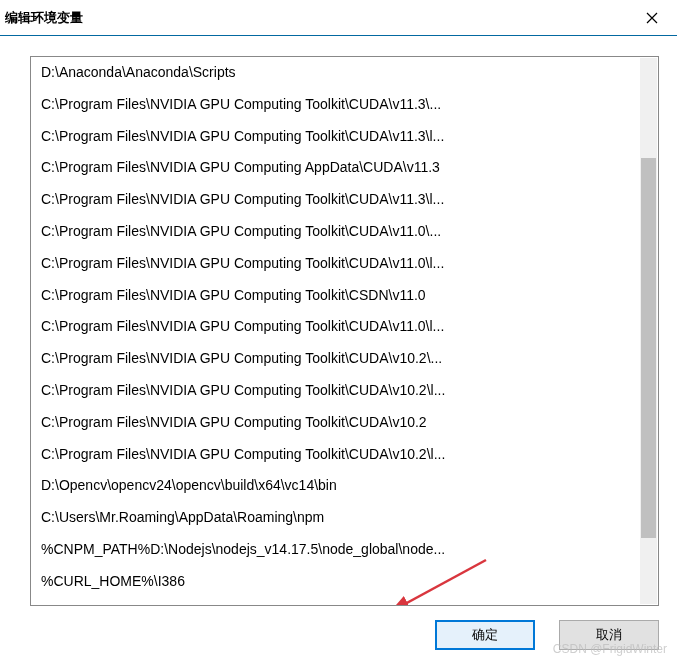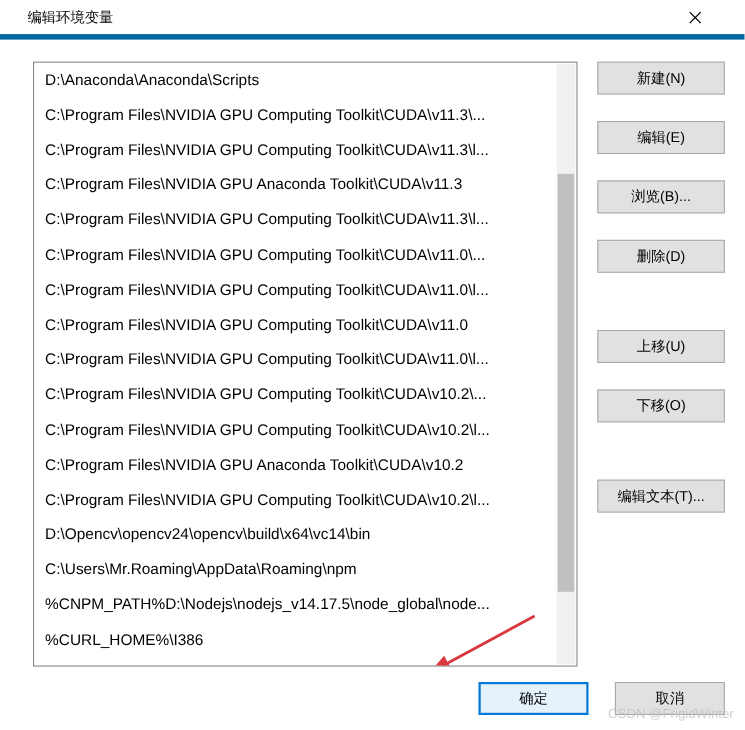--- a/index.html
+++ b/index.html
@@ -10,22 +10,23 @@
       width: 677px;
       height: 664px;
       overflow: hidden;
       position: relative;
     }
     .titlebar {
       height: 36px;
       display: flex;
       align-items: center;
       justify-content: space-between;
-      padding: 0 25px;
-      border-bottom: 5px solid #0369a1;
+      padding: 0 5px;
+      border-bottom: 1px solid #0369a1;
+      font-weight: bold;
     }
     .title-text { font-size: 13px; color: #000; }
     .close-btn {
       width: 40px; height: 30px;
       display: flex; align-items: center; justify-content: center;
       cursor: pointer;
       font-size: 14px;
     }
     .content {
       display: flex;
@@ -126,63 +127,48 @@
       </svg>
   </div>
 </div>
 
 <div class="content">
   <div class="list-wrapper">
     <div class="list-scroll" id="list-scroll">
         <div class="list-item">D:\Anaconda\Anaconda\Scripts</div>
         <div class="list-item">C:\Program Files\NVIDIA GPU Computing Toolkit\CUDA\v11.3\...</div>
         <div class="list-item">C:\Program Files\NVIDIA GPU Computing Toolkit\CUDA\v11.3\l...</div>
-        <div class="list-item">C:\Program Files\NVIDIA GPU Anaconda Toolkit\CUDA\v11.3</div>
+        <div class="list-item">C:\Program Files\NVIDIA GPU Computing AppData\CUDA\v11.3</div>
         <div class="list-item">C:\Program Files\NVIDIA GPU Computing Toolkit\CUDA\v11.3\l...</div>
         <div class="list-item">C:\Program Files\NVIDIA GPU Computing Toolkit\CUDA\v11.0\...</div>
         <div class="list-item">C:\Program Files\NVIDIA GPU Computing Toolkit\CUDA\v11.0\l...</div>
-        <div class="list-item">C:\Program Files\NVIDIA GPU Computing Toolkit\CUDA\v11.0</div>
+        <div class="list-item">C:\Program Files\NVIDIA GPU Computing Toolkit\CSDN\v11.0</div>
         <div class="list-item">C:\Program Files\NVIDIA GPU Computing Toolkit\CUDA\v11.0\l...</div>
         <div class="list-item">C:\Program Files\NVIDIA GPU Computing Toolkit\CUDA\v10.2\...</div>
         <div class="list-item">C:\Program Files\NVIDIA GPU Computing Toolkit\CUDA\v10.2\l...</div>
-        <div class="list-item">C:\Program Files\NVIDIA GPU Anaconda Toolkit\CUDA\v10.2</div>
+        <div class="list-item">C:\Program Files\NVIDIA GPU Computing Toolkit\CUDA\v10.2</div>
         <div class="list-item">C:\Program Files\NVIDIA GPU Computing Toolkit\CUDA\v10.2\l...</div>
         <div class="list-item">D:\Opencv\opencv24\opencv\build\x64\vc14\bin</div>
         <div class="list-item">C:\Users\Mr.Roaming\AppData\Roaming\npm</div>
         <div class="list-item">%CNPM_PATH%D:\Nodejs\nodejs_v14.17.5\node_global\node...</div>
         <div class="list-item">%CURL_HOME%\I386</div>
       </div>
     <div class="scrollbar">
       <div class="scroll-thumb"></div>
     </div>
     <svg class="arrow" style="left:360px; top:498px;" width="100" height="60" viewBox="0 0 100 60">
       <defs>
           <marker id="ah" markerWidth="10" markerHeight="10" refX="2" refY="3" orient="auto">
             <path d="M0,0 L0,6 L8,3 z" fill="#d9363e"></path>
           </marker>
         </defs>
       <line x1="95" y1="5" x2="12" y2="50" stroke="#d9363e" stroke-width="2.5" marker-end="url(#ah)"></line>
     </svg>
   </div>
 
-  <div class="buttons-col">
-    <button class="btn">新建(N)</button>
-    <div class="gap-small"></div>
-    <button class="btn">编辑(E)</button>
-    <div class="gap-small"></div>
-    <button class="btn">浏览(B)...</button>
-    <div class="gap-small"></div>
-    <button class="btn">删除(D)</button>
-    <div class="gap-large"></div>
-    <button class="btn">上移(U)</button>
-    <div class="gap-small"></div>
-    <button class="btn">下移(O)</button>
-    <div class="gap-large"></div>
-    <button class="btn">编辑文本(T)...</button>
-  </div>
 </div>
 
 <div class="footer">
   <button class="btn primary">确定</button>
   <button class="btn">取消</button>
 </div>
 
 <div class="watermark">CSDN @FrigidWinter</div>
 
 </body></html>

